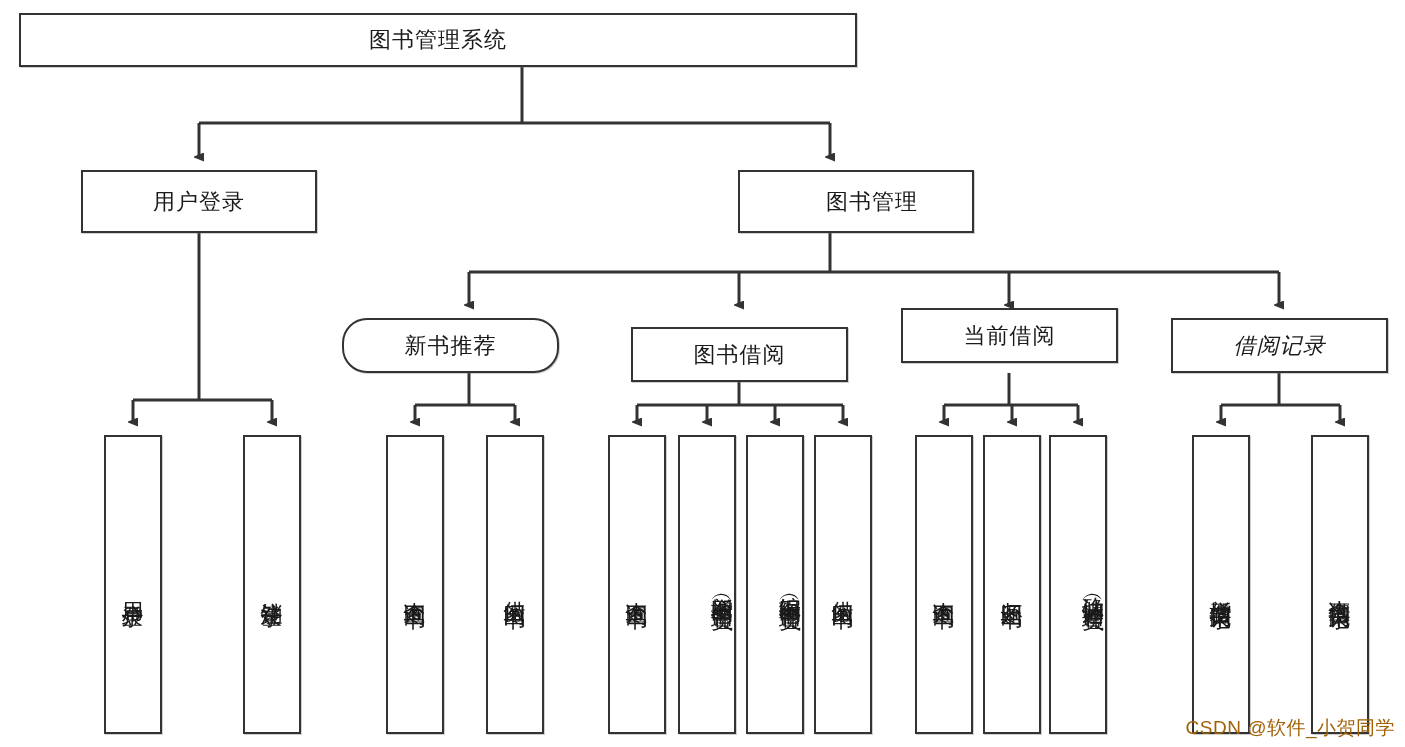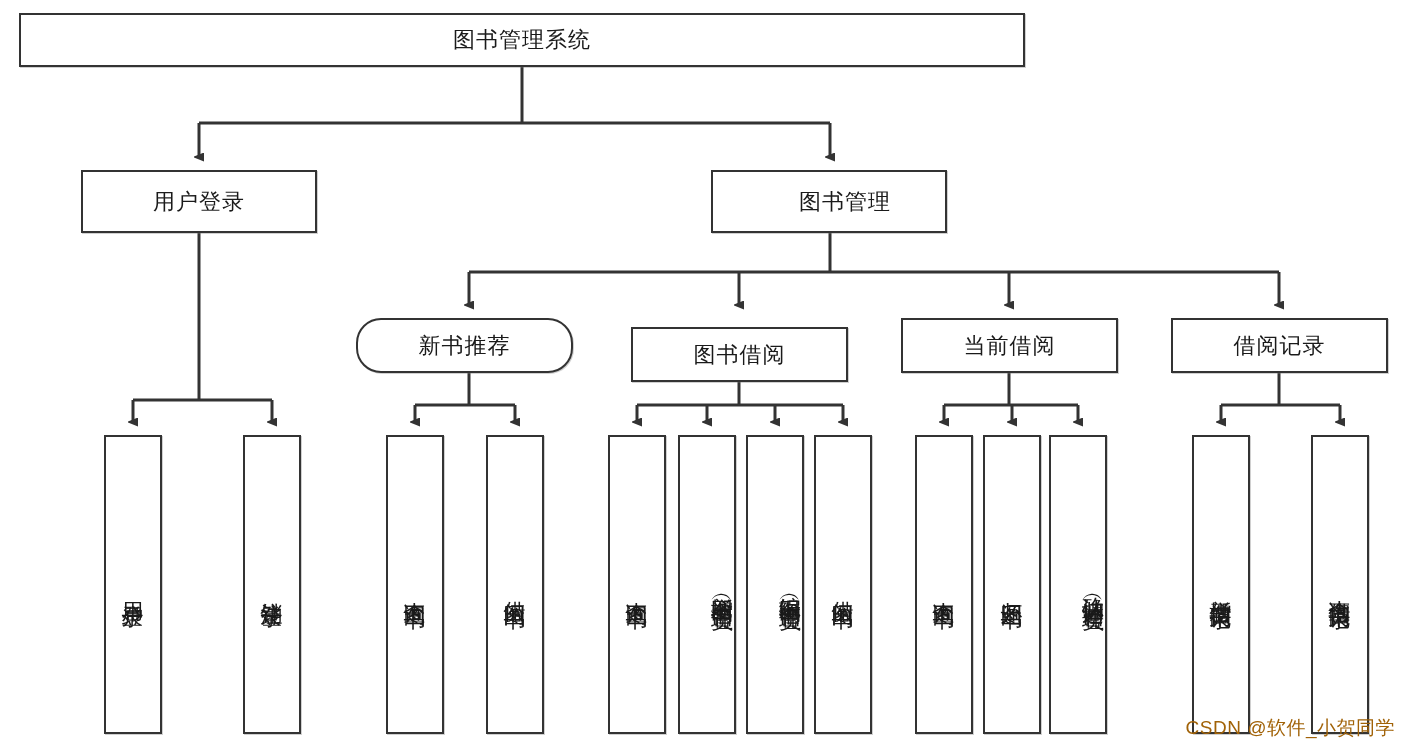--- a/index.html
+++ b/index.html
@@ -113,29 +113,29 @@
       <path d="M1012,405 L1012,422" marker-end="url(#arrow)"></path>
       <path d="M1078,405 L1078,422" marker-end="url(#arrow)"></path>
 
       <path d="M1279,373 L1279,405"></path>
       <path d="M1221,405 L1340,405"></path>
       <path d="M1221,405 L1221,422" marker-end="url(#arrow)"></path>
       <path d="M1340,405 L1340,422" marker-end="url(#arrow)"></path>
     </g>
   </svg>
 
-  <div class="node horiz" style="left: 19px; top: 13px; width: 1006px; height: 54px;">图书管理系统</div>
+  <div class="node horiz" style="left: 19px; top: 13px; width: 838px; height: 54px;">图书管理系统</div>
 
   <div class="node horiz" style="left: 81px; top: 170px; width: 236px; height: 63px;">用户登录</div>
-  <div class="node horiz" style="left: 711px; top: 170px; width: 236px; height: 63px; padding-left: 32px;">图书管理</div>
+  <div class="node horiz" style="left: 738px; top: 170px; width: 236px; height: 63px; padding-left: 32px;">图书管理</div>
 
-  <div class="node horiz" style="left: 356px; top: 318px; width: 217px; height: 55px; border-radius: 25px;">新书推荐</div>
+  <div class="node horiz" style="left: 342px; top: 318px; width: 217px; height: 55px; border-radius: 25px;">新书推荐</div>
   <div class="node horiz" style="left: 631px; top: 318px; width: 217px; height: 55px; margin-top: 9px;">图书借阅</div>
-  <div class="node horiz" style="left: 901px; top: 318px; width: 217px; height: 55px; text-align: right;">当前借阅</div>
-  <div class="node horiz" style="left: 1171px; top: 318px; width: 217px; height: 55px;">借阅记录</div>
+  <div class="node horiz" style="left: 901px; top: 308px; width: 217px; height: 55px; text-align: right;">当前借阅</div>
+  <div class="node horiz" style="left: 1171px; top: 318px; width: 217px; height: 55px; font-style: italic;">借阅记录</div>
 
   <div class="node vert centered" style="left: 104px; top: 435px; width: 58px; height: 299px;">用户登录</div>
   <div class="node vert centered" style="left: 243px; top: 435px; width: 58px; height: 299px;">注销登录</div>
   <div class="node vert centered" style="left: 386px; top: 435px; width: 58px; height: 299px;">查询图书</div>
   <div class="node vert centered" style="left: 486px; top: 435px; width: 58px; height: 299px;">借阅图书</div>
   <div class="node vert centered" style="left: 608px; top: 435px; width: 58px; height: 299px;">查询图书</div>
   <div class="node vert" style="left: 678px; top: 435px; width: 58px; height: 299px;">新增图书（管理员）</div>
   <div class="node vert" style="left: 746px; top: 435px; width: 58px; height: 299px;">编辑图书（管理员）</div>
   <div class="node vert centered" style="left: 814px; top: 435px; width: 58px; height: 299px;">借阅图书</div>
   <div class="node vert centered" style="left: 915px; top: 435px; width: 58px; height: 299px;">查询图书</div>

